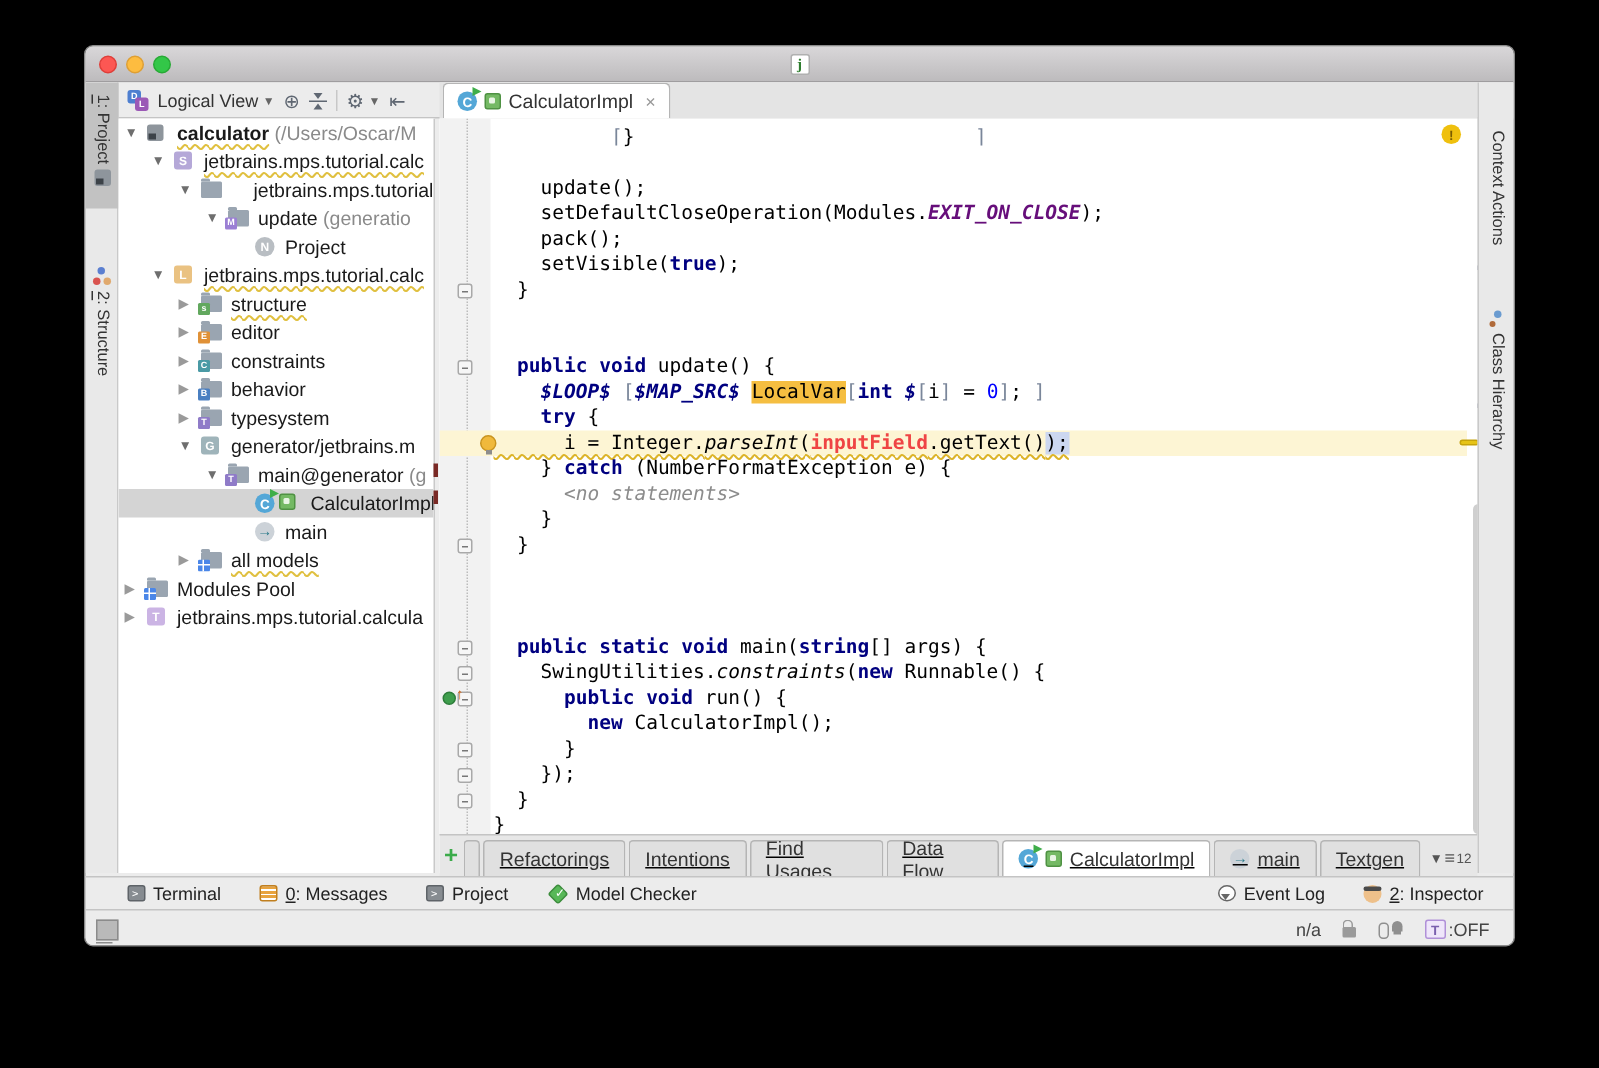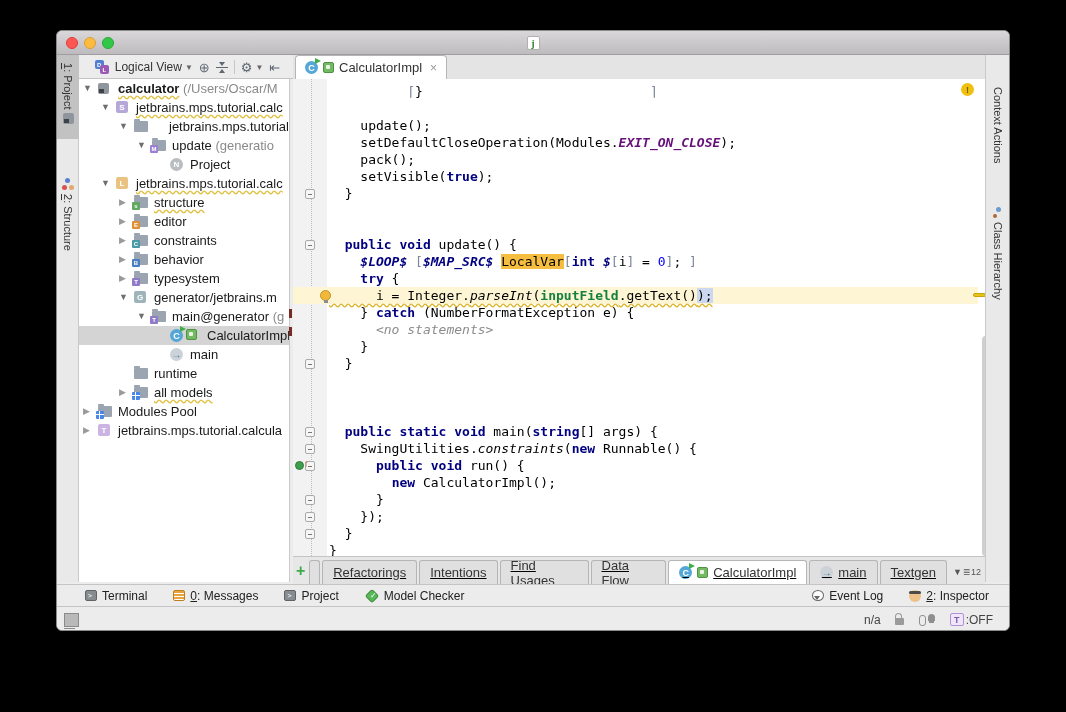--- a/index.html
+++ b/index.html
@@ -14,21 +14,21 @@
   #tl-close{left:9px;background:#fc5753;border:1px solid #df3e39;}
   #tl-min{left:27px;background:#fdbc40;border:1px solid #de9f34;}
   #tl-max{left:45px;background:#33c748;border:1px solid #27aa35;}
   #title-center{position:absolute;left:0;right:0;top:0;height:24px;display:flex;align-items:center;justify-content:center;
     gap:5px;font-size:13px;color:#3c3c3c;}
   .ic.mdlj{display:inline-flex;width:13px;height:14px;background:#fff;border:1px solid #b0b0b0;border-radius:2px;
     align-items:center;justify-content:center;font-size:10px;font-weight:bold;color:#2d7d2d;font-family:"Liberation Serif",serif;}
   
   #toolrow{position:absolute;left:0;top:24px;right:0;height:24px;background:#ececec;border-bottom:1px solid #c4c4c4;}
   #pp-header{position:absolute;left:22px;top:0;width:211px;height:24px;display:flex;align-items:center;gap:6px;padding-left:6px;
-    font-size:12px;color:#333;justify-content:center;}
+    font-size:12px;color:#333;}
   .tb-ic{color:#5f6772;font-size:13px;line-height:1;}
   .ic-lv{position:relative;width:14px;height:14px;}
   .ic-lv i{position:absolute;width:9px;height:9px;border-radius:2px;font-style:normal;font-size:6px;color:#fff;
     display:flex;align-items:center;justify-content:center;font-weight:bold;}
   .ic-lv i.b1{left:0;top:0;background:#4e7fd0;}
   .ic-lv i.b2{right:0;bottom:0;background:#9b59b6;}
   .dd{font-size:8px;color:#666;margin-left:-3px;}
   .collapse-ic{position:relative;width:12px;height:13px;display:inline-block;}
   .collapse-ic::before{content:"";position:absolute;left:0;right:0;top:6px;height:1px;background:#5f6772;}
   .collapse-ic::after{content:"";position:absolute;left:3px;top:1px;border:3px solid transparent;border-top:4px solid #5f6772;
@@ -82,21 +82,21 @@
   
   #editor{position:absolute;left:236px;top:48px;right:24px;bottom:48px;background:#fff;overflow:hidden;}
   #gutter{position:absolute;left:0;top:0;width:34px;bottom:0;background:#f2f2f2;}
   #gutterline{position:absolute;left:18px;top:0;bottom:0;width:0;border-left:1px dotted #bcbcbc;}
   .cline{position:absolute;left:0;right:7px;height:17px;line-height:17px;padding-left:36px;white-space:pre;
     font-family:"DejaVu Sans Mono",monospace;font-size:13px;color:#000;}
   .linehl{position:absolute;left:0;right:7px;height:17px;background:#fdf5d4;}
   .c-kw{color:#000080;font-weight:bold;}
   .c-mac{color:#000080;font-weight:bold;font-style:italic;}
   .c-selo{background:#f5be41;}
-  .c-fld{color:#15803d;font-weight:bold;}
+  .c-fld{color:#ef4444;font-weight:bold;}
   .c-it{font-style:italic;}
   .c-pit{color:#660e7a;font-weight:bold;font-style:italic;}
   .c-num{color:#0000ff;}
   .c-gri{color:#8c8c8c;font-style:italic;}
   .c-cb{color:#7a869a;}
   .c-bm{background:#ccd7f0;}
   .sqline .sqable{text-decoration-line:underline;text-decoration-style:wavy;text-decoration-color:#dcb42a;text-underline-offset:3px;}
   .fold{position:absolute;left:12px;width:10px;height:10px;background:#f6f6f6;border:1px solid #a9a9a9;border-radius:2px;}
   .fold::after{content:"";position:absolute;left:2px;right:2px;top:4px;height:1px;background:#777;}
   .bulb{position:absolute;left:27px;width:11px;height:11px;border-radius:50%;background:#f0b93c;border:1px solid #c9941f;}
@@ -326,26 +326,20 @@
           <span class="ic crun">C<i></i></span>
           <span class="ic gnode"></span>
         </span>
         <span class="tlabel" style="left:128px"><span class="">CalculatorImpl</span></span>
       </div>
       <div class="trow">
         <span class="ticon" style="left:91px">
           <span class="ic acirc">→</span>
         </span>
         <span class="tlabel" style="left:111px"><span class="">main</span></span>
-      </div>
-      <div class="trow">
-        <span class="ticon" style="left:55px">
-          <span class="ic fold-ic"></span>
-        </span>
-        <span class="tlabel" style="left:75px"><span class="">runtime</span></span>
       </div>
       <div class="trow">
         <span class="tarrow closed" style="left:40px">▶</span>
         <span class="ticon" style="left:55px">
           <span class="ic fold-ic">
             <i class="badge" style="background:#4a86e8;background-image:linear-gradient(#fff,#fff),linear-gradient(#fff,#fff);background-size:1px 8px,8px 1px;background-position:3px 0,0 3px;background-repeat:no-repeat;"></i>
           </span>
         </span>
         <span class="tlabel" style="left:75px"><span class="tsq">all models</span></span>
       </div>

